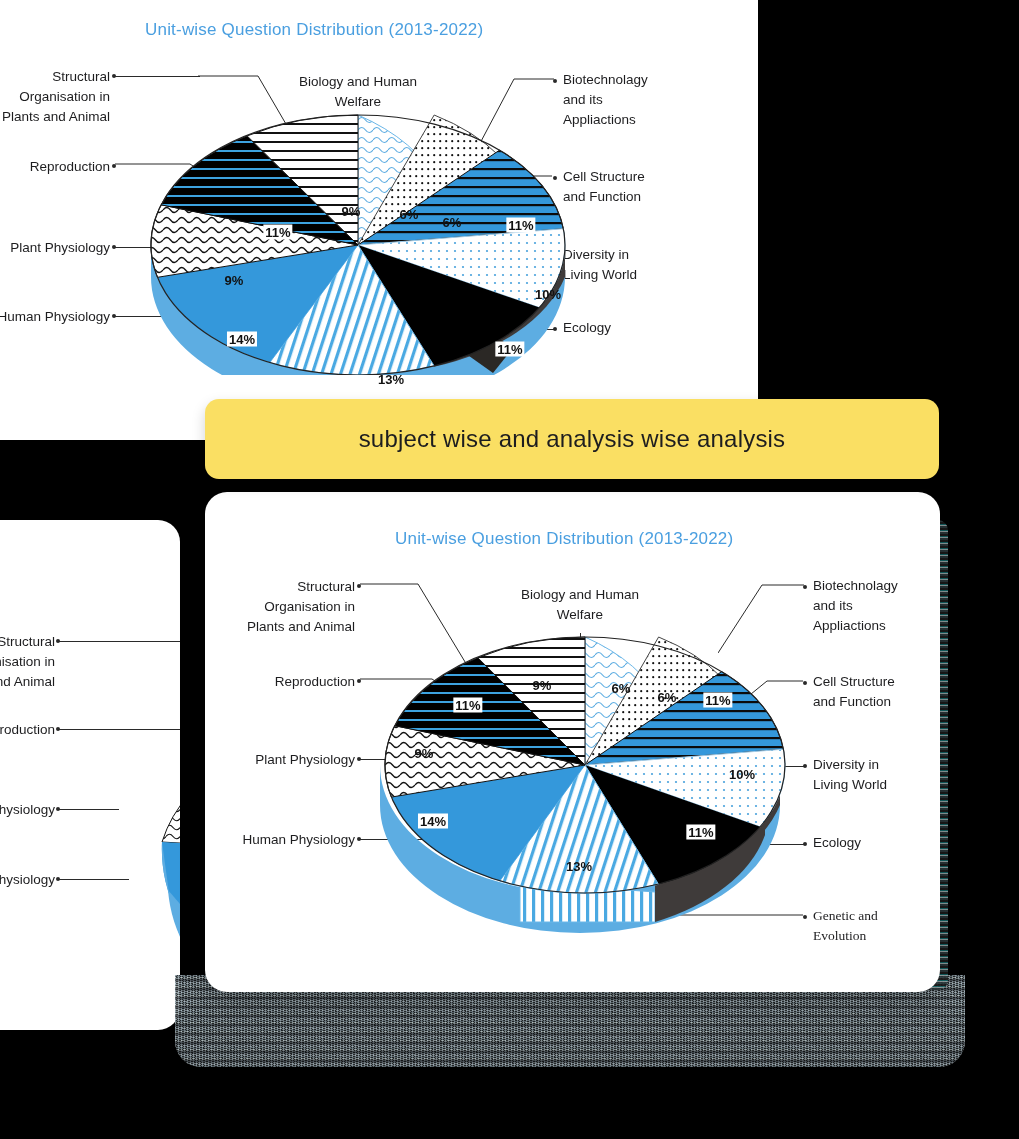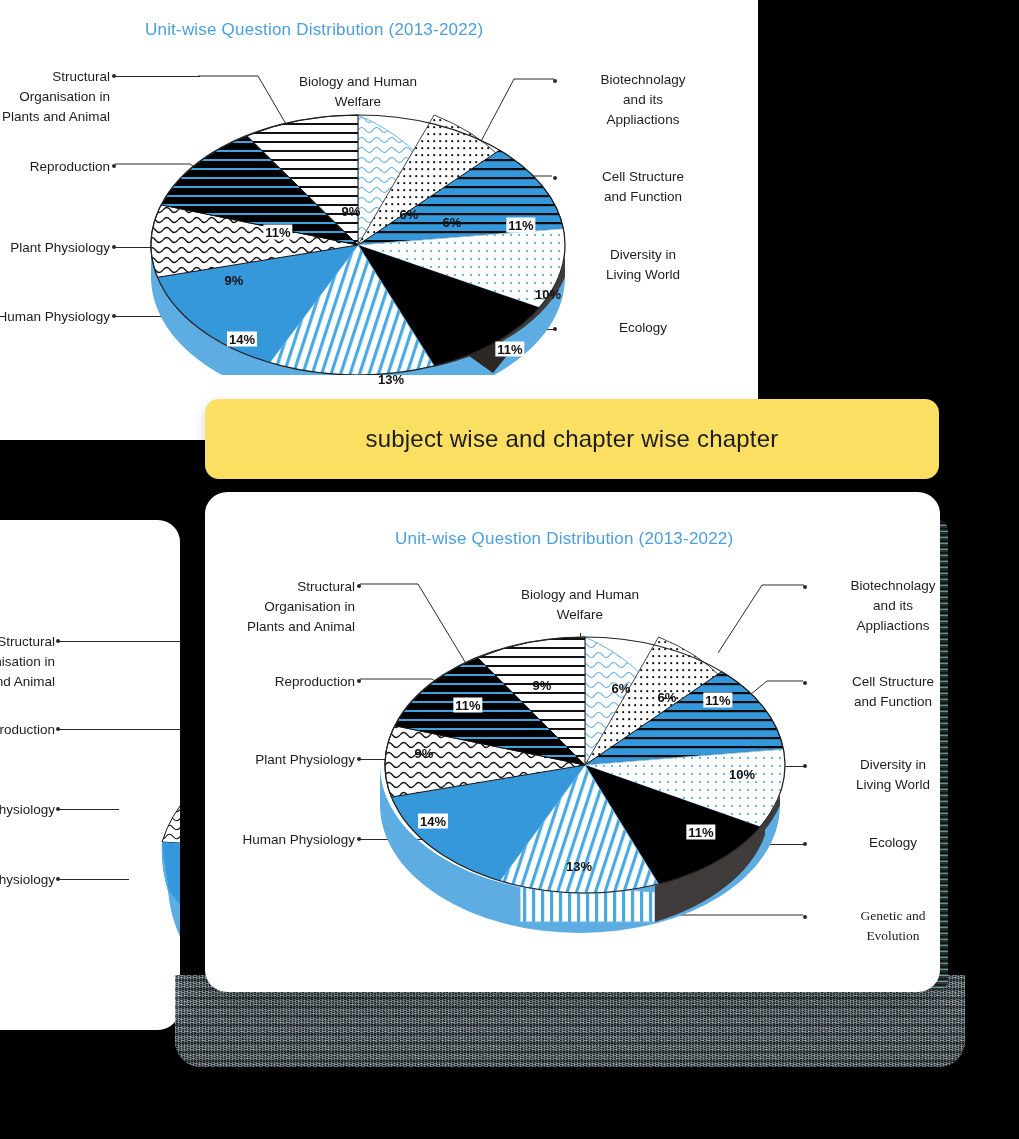--- a/index.html
+++ b/index.html
@@ -73,21 +73,21 @@
     white-space:nowrap;
   }
   .lbl{
     position:absolute;
     color:#1d1d1f;
     font-size:13.5px;
     line-height:20px;
     white-space:pre-line;
   }
   .lbl.r{text-align:right;}
-  .lbl.l{text-align:center;}
+  .lbl.l{text-align:left;}
   .lbl.c{text-align:center;}
 
   
   .ld{position:absolute;background:#2a2a2a;}
   .ld.h{height:1px;}
   .ld.v{width:1px;}
   .dot{position:absolute;width:4px;height:4px;border-radius:50%;background:#2a2a2a;}
 
   
   .pct{
@@ -421,16 +421,16 @@
       <div class="pct" style="left:496px;top:340px;">11%</div>
       <div class="pct plain" style="left:374px;top:374px;">13%</div>
       <div class="pct" style="left:228px;top:329px;">14%</div>
       <div class="pct plain" style="left:219px;top:261px;">9%</div>
       <div class="pct" style="left:263px;top:213px;">11%</div>
       <div class="pct plain" style="left:337px;top:193px;">9%</div>
     </div>
   </div>
 
   <div style="position:absolute;left:205px;top:399px;width:734px;height:80px;background:#FADF63;border-radius:14px;box-shadow:0 6px 14px rgba(0,0,0,.18);display:flex;align-items:center;justify-content:center;">
-    <span style="font-size:24px;color:#1d1d1f;letter-spacing:.2px;">subject wise and chapter wise chapter</span>
+    <span style="font-size:24px;color:#1d1d1f;letter-spacing:.2px;">subject wise and analysis wise analysis</span>
   </div>
 
 </div>
 
 </body></html>

